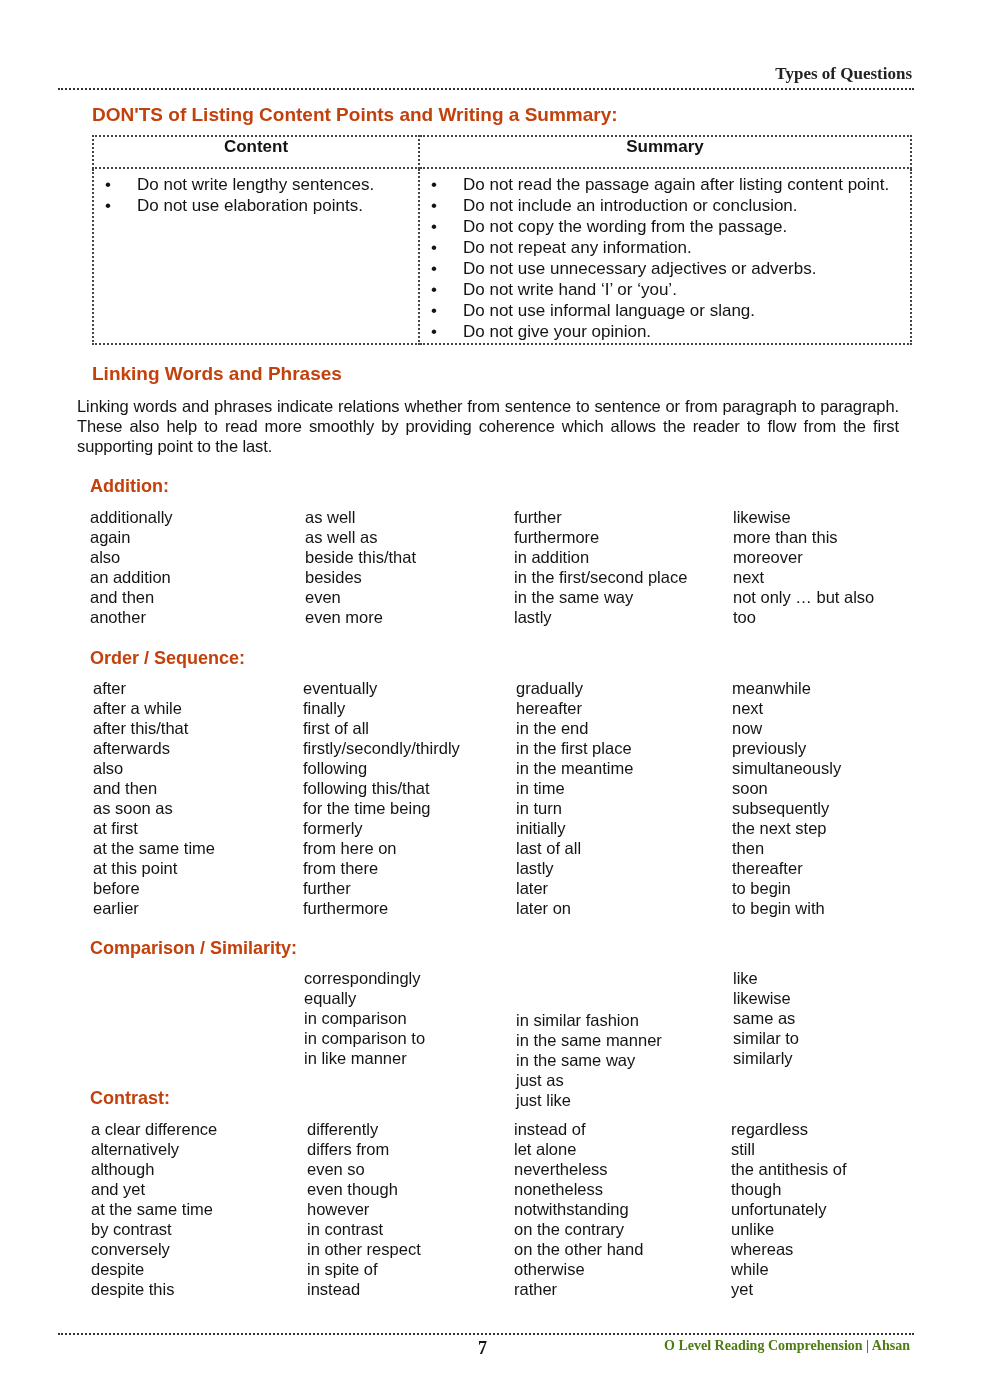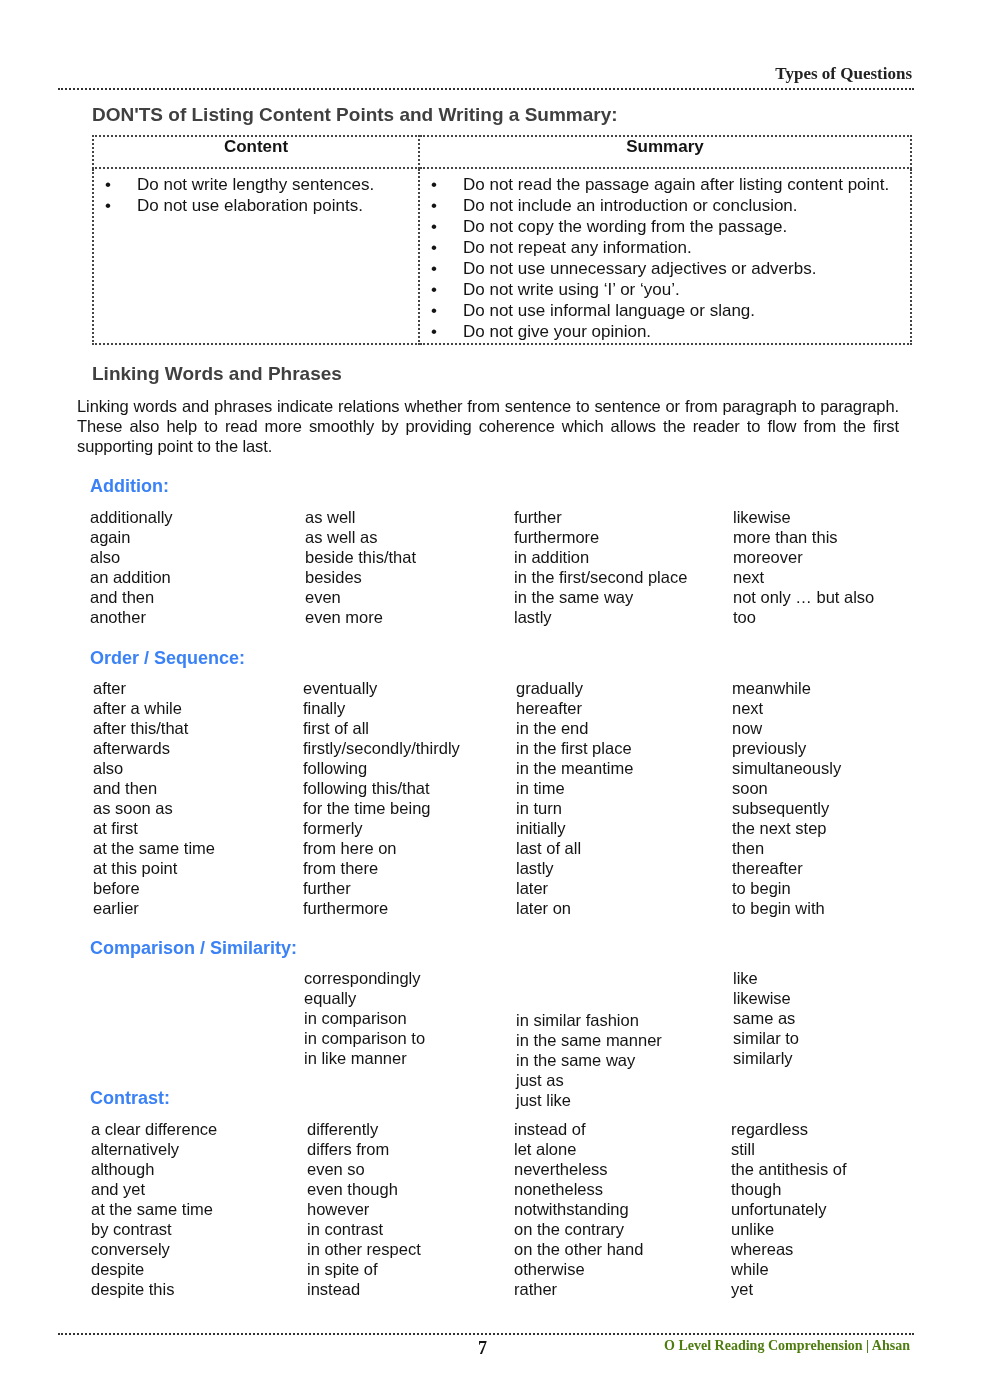--- a/index.html
+++ b/index.html
@@ -1,20 +1,20 @@
 <!DOCTYPE html>
 <html><head>
   <meta charset="utf-8">
   <style>
     html, body { margin: 0; padding: 0; background: #ffffff; }
     body { width: 1000px; height: 1389px; position: relative; overflow: hidden; color: #141414; font-family: "Liberation Sans", sans-serif; }
     .dotline { position: absolute; border-top: 2px dotted #333; }
     .header-title { position: absolute; right: 88px; top: 64px; font-family: "Liberation Serif", serif; font-weight: bold; font-size: 17px; color: #222; }
-    .h1 { position: absolute; left: 92px; font-weight: bold; font-size: 19px; color: #404040; }
-    .h2 { position: absolute; left: 90px; font-weight: bold; font-size: 18px; color: #3b82f6; }
+    .h1 { position: absolute; left: 92px; font-weight: bold; font-size: 19px; color: #c2410c; }
+    .h2 { position: absolute; left: 90px; font-weight: bold; font-size: 18px; color: #c2410c; }
     table.donts { position: absolute; left: 92px; top: 135px; width: 820px; border-collapse: collapse; font-size: 17px; }
     table.donts th, table.donts td { border: 2px dotted #444; vertical-align: top; }
     table.donts th { font-weight: bold; text-align: center; height: 30px; padding: 0; font-size: 17px; }
     table.donts td ul { margin: 0; padding: 4px 0 0 0; list-style: none; }
     table.donts td li { position: relative; padding-left: 42px; line-height: 21px; }
     table.donts td li::before { content: "\2022"; position: absolute; left: 10px; }
     .col-content { width: 324px; }
     .intro { position: absolute; left: 77px; top: 396px; width: 822px; font-size: 16.5px; line-height: 20px; text-align: justify; letter-spacing: -0.1px; }
     .grid { position: absolute; left: 90px; width: 830px; font-size: 16.5px; line-height: 20px; }
     .grid .col { position: absolute; top: 0; }
@@ -45,21 +45,21 @@
             <li>Do not use elaboration points.</li>
           </ul>
       </td>
       <td>
         <ul id="summary-list">
             <li>Do not read the passage again after listing content point.</li>
             <li>Do not include an introduction or conclusion.</li>
             <li>Do not copy the wording from the passage.</li>
             <li>Do not repeat any information.</li>
             <li>Do not use unnecessary adjectives or adverbs.</li>
-            <li>Do not write using ‘I’ or ‘you’.</li>
+            <li>Do not write hand ‘I’ or ‘you’.</li>
             <li>Do not use informal language or slang.</li>
             <li>Do not give your opinion.</li>
           </ul>
       </td>
     </tr>
   </tbody>
 </table>
 
 <div class="h1" style="top:363px;">Linking Words and Phrases</div>
 <div class="intro">Linking words and phrases indicate relations whether from sentence to sentence or from paragraph to paragraph. These also help to read more smoothly by providing coherence which allows the reader to flow from the first supporting point to the last.</div>

